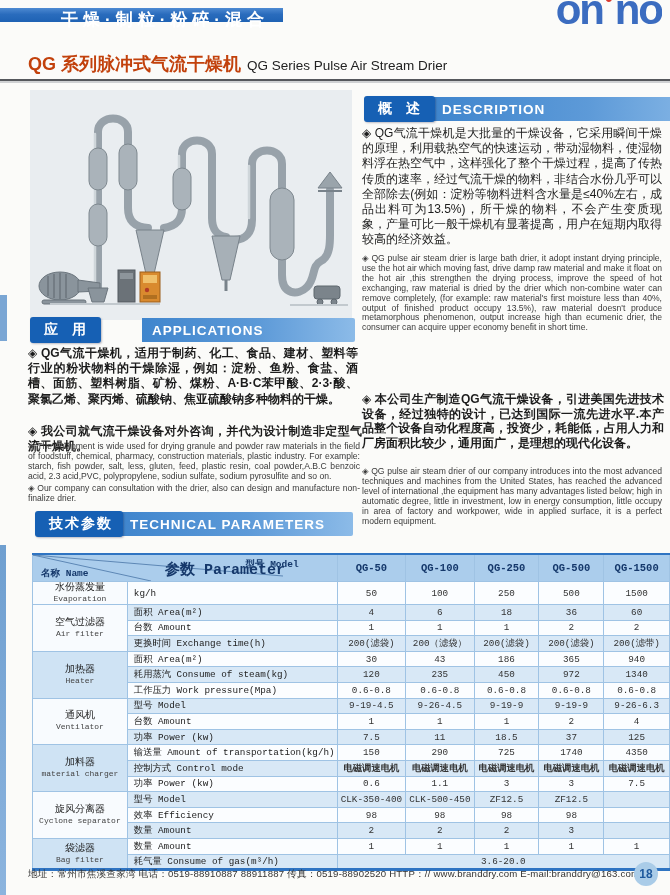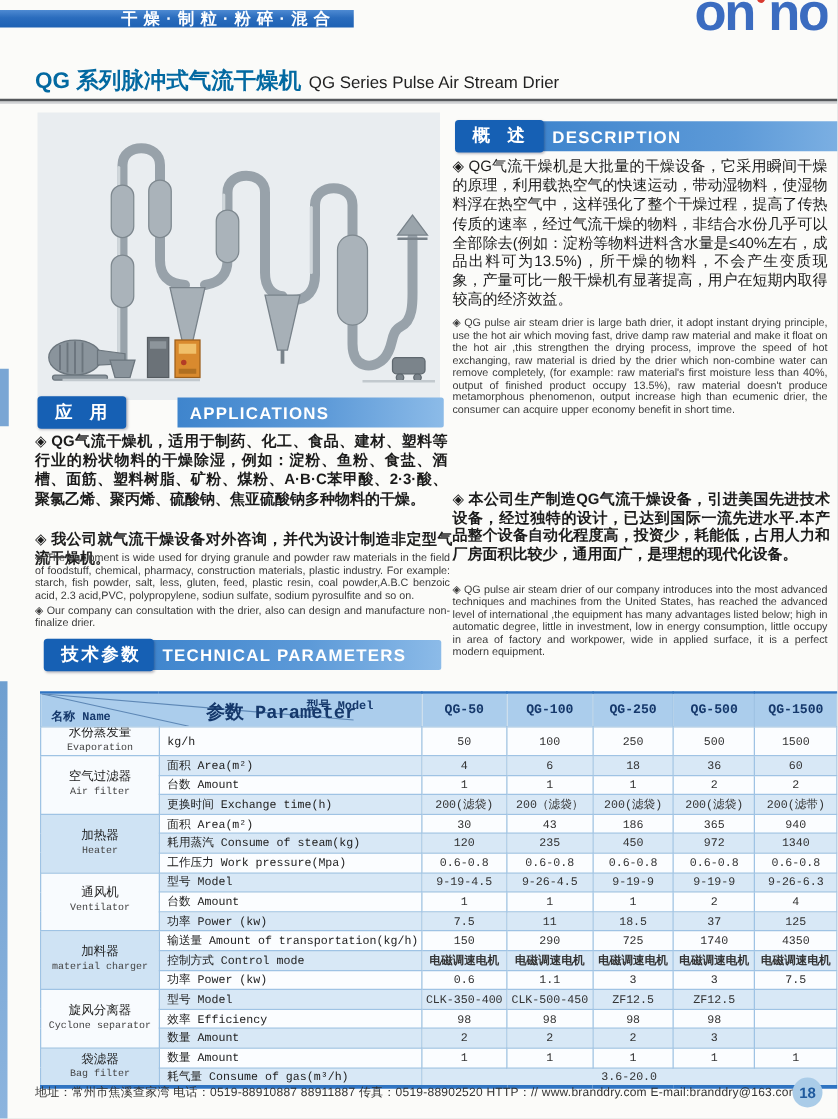--- a/index.html
+++ b/index.html
@@ -2,30 +2,30 @@
 <html><head>
 <meta charset="utf-8">
 <style>
   html,body{margin:0;padding:0;background:#d9dadb;}
   .page{position:relative;width:670px;height:895px;margin:0 auto;background:#fbfbf9;
         font-family:"Liberation Sans","DejaVu Sans",sans-serif;overflow:hidden;color:#222;}
 
   
   .banner{position:absolute;left:0;top:8;top:8px;width:283px;height:14px;
           background:linear-gradient(180deg,#4e8ad2 0%,#2a6cbd 45%,#1e62b4 100%);
-          color:#fff;font-size:13px;font-weight:bold;letter-spacing:5px;
-          display:flex;align-items:center;justify-content:flex-end;padding-right:14px;box-sizing:border-box;}
+          color:#fff;font-size:17px;font-weight:bold;letter-spacing:5px;
+          display:flex;align-items:flex-start;justify-content:flex-end;padding-right:14px;box-sizing:border-box;}
   .logo-wrap{position:absolute;right:8px;top:0;width:170px;height:40px;overflow:hidden;}
   .logo{position:absolute;right:0;top:-14px;font-size:42px;font-weight:900;color:#3b6cc0;
         letter-spacing:-2px;white-space:nowrap;}
   .logo .dot{color:#d83a30;font-size:22px;vertical-align:18px;margin:0 2px;letter-spacing:0;}
 
   
   .title-row{position:absolute;left:28px;top:52px;width:630px;white-space:nowrap;}
-  .title-cn{font-size:18px;font-weight:bold;color:#0369a1;margin-top:33px;}
+  .title-cn{font-size:18px;font-weight:bold;color:#c2410c;margin-top:33px;}
   .title-en{font-size:13.5px;color:#222;margin-left:6px;}
   .title-rule{position:absolute;left:0;top:79px;width:670px;height:2px;background:#55585c;box-shadow:0 2px 0 #cfd1d3;}
 
   
   .sec-head{position:absolute;display:flex;align-items:center;height:24px;}
   .sec-head .cn{background:#1660b4;color:#fff;font-weight:bold;font-size:14px;letter-spacing:5px;
                 height:26px;display:flex;align-items:center;padding:0 10px 0 14px;border-radius:3px;
                 position:relative;z-index:2;box-shadow:1px 1px 2px rgba(0,0,40,.25);}
   .sec-head .en{flex:1;height:24px;display:flex;align-items:center;color:#fff;font-weight:bold;
                 font-size:13.5px;letter-spacing:1px;padding-left:10px;margin-left:-3px;

